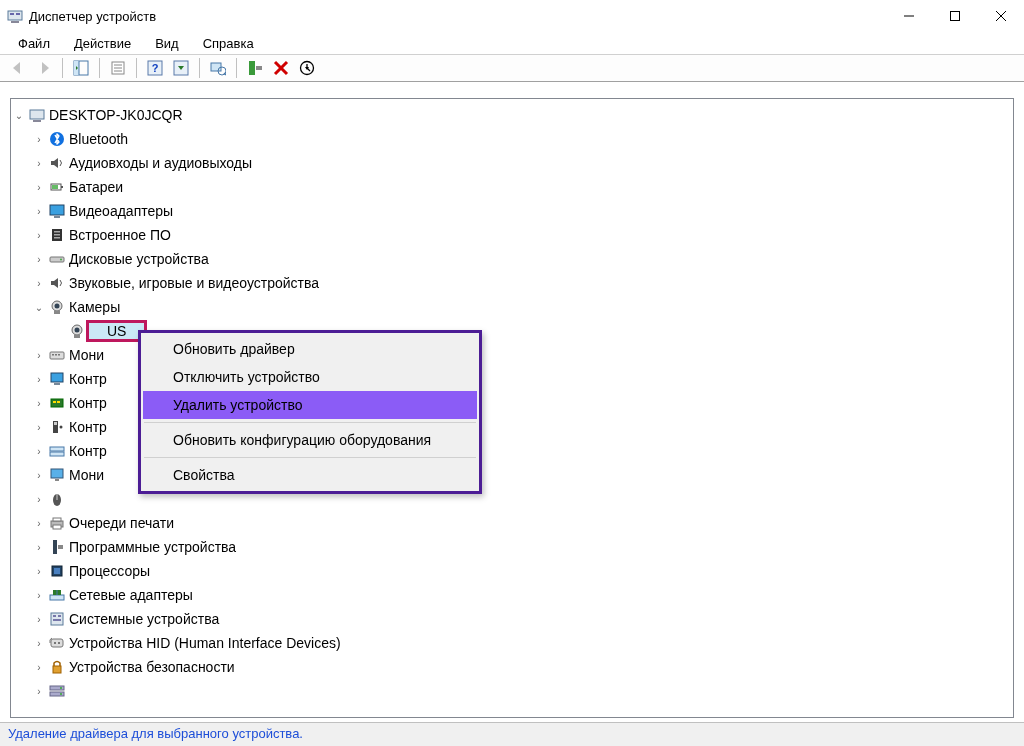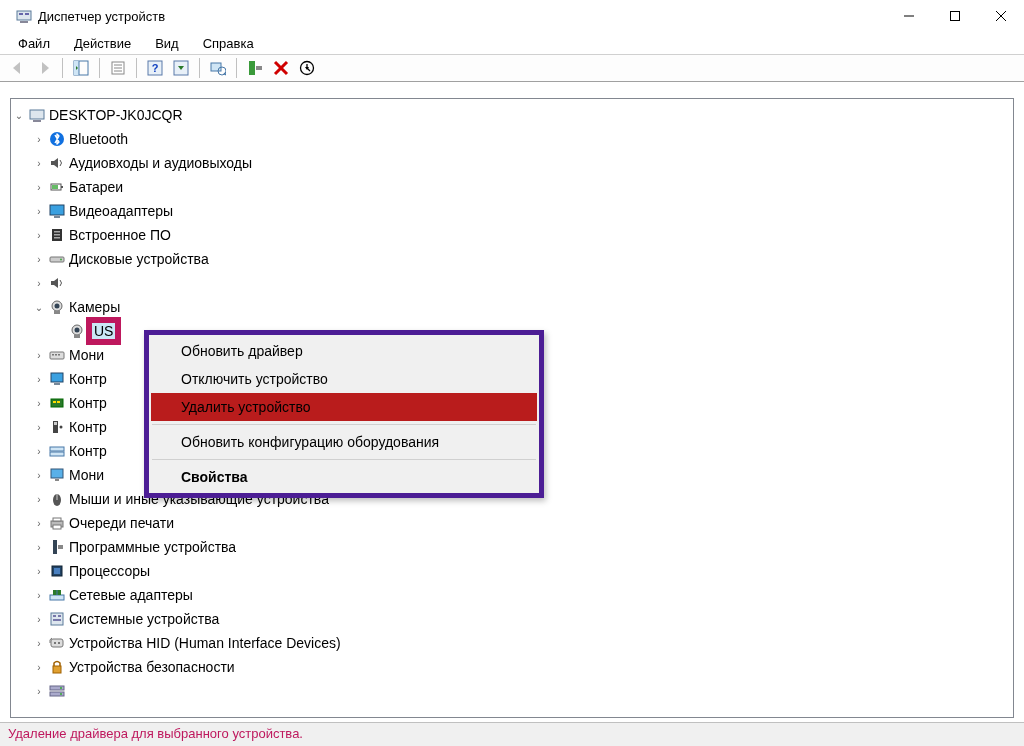--- a/index.html
+++ b/index.html
@@ -1,18 +1,18 @@
 <!DOCTYPE html>
 <html><head>
 <meta charset="utf-8">
 <style>
 * { box-sizing: border-box; margin: 0; padding: 0; }
 body { font-family: "Segoe UI", Tahoma, sans-serif; font-size: 13px; background: #fff; color: #000; width: 1024px; height: 746px; overflow: hidden; position: relative; }
 
-.titlebar { height: 32px; display: flex; align-items: center; padding: 0 0 0 16px; background: #fff; justify-content: center; }
+.titlebar { height: 32px; display: flex; align-items: center; padding: 0 0 0 7px; background: #fff; justify-content: center; }
 .titlebar .app-icon { width: 16px; height: 16px; margin-right: 6px; }
 .titlebar .title { flex: 1; font-size: 13px; }
 .win-btn { width: 46px; height: 32px; display: flex; align-items: center; justify-content: center; cursor: default; }
 .win-btn svg { width: 10px; height: 10px; }
 
 .menubar { height: 22px; display: flex; align-items: center; padding: 0 6px; gap: 0; font-size: 13px; }
 .menubar .menu-item { padding: 2px 12px; cursor: default; }
 
 .toolbar { height: 28px; border-top: 1px solid #d0d0d0; border-bottom: 1px solid #a0a0a0; display: flex; align-items: center; padding: 0 6px; gap: 2px; background: #fdfdfd; }
 .tool-btn { width: 24px; height: 24px; display: flex; align-items: center; justify-content: center; border: 1px solid transparent; border-radius: 2px; cursor: default; }
@@ -22,28 +22,28 @@
 
 .tree-area { position: absolute; left: 10px; right: 10px; top: 98px; bottom: 28px; border: 1px solid #828790; background: #fff; overflow: auto; }
 .tree { padding: 4px 0; }
 .node { display: flex; align-items: center; height: 24px; font-size: 14px; white-space: nowrap; cursor: default; }
 .ind { display: inline-block; }
 .exp { width: 16px; height: 16px; display: inline-flex; align-items: center; justify-content: center; color: #666; font-size: 10px; }
 .exp.empty { visibility: hidden; }
 .dev-icon { width: 16px; height: 16px; margin: 0 4px 0 2px; }
 .node .label {}
 .node.selected { }
-.node.selected .label { background: #cbe8f6; border: 6px solid #be185d; padding: 0 2px; margin-left: -3px; }
-
-.statusbar { position: absolute; left: 0; right: 0; bottom: 0; height: 24px; border-top: 1px solid #c0c0c0; padding: 3px 8px; background: #f0f0f0; font-size: 13px; color: #be185d; }
-
-.ctx-menu { position: absolute; left: 144px; top: 330px; width: 400px; background: #f0f0f0; border: 5px solid #4c1d95; box-shadow: 2px 3px 6px rgba(0,0,0,.25); padding: 2px; font-size: 14px; }
+.node.selected .label { background: #cbe8f6; border: 3px solid #be185d; padding: 0 18px; margin-left: -3px; }
+
+.statusbar { position: absolute; left: 0; right: 0; bottom: 0; height: 24px; border-top: 1px solid #c0c0c0; padding: 3px 8px; background: #f0f0f0; font-size: 13px; color: #1d4ed8; }
+
+.ctx-menu { position: absolute; left: 138px; top: 330px; width: 344px; background: #f0f0f0; border: 3px solid #4c1d95; box-shadow: 2px 3px 6px rgba(0,0,0,.25); padding: 2px; font-size: 14px; }
 .ctx-item { padding: 6px 14px 6px 30px; cursor: default; }
-.ctx-item.hover { background: #b91c1c; color: #000; }
-.ctx-item.bold { font-weight: 700; }
+.ctx-item.hover { background: #8b5cf6; color: #000; }
+.ctx-item.bold { font-weight: 400; }
 .ctx-sep { height: 1px; background: #d0d0d0; margin: 3px 1px; }
 
 .arrow-left, .arrow-right { fill: #555; }
 </style>
 </head>
 <body>
 
 <div class="titlebar">
   <span class="app-icon">
     <svg viewBox="0 0 16 16">
@@ -219,20 +219,21 @@
           </svg></span>
         <span class="label">Дисковые устройства</span>
       </div>
       <div class="node">
         <span class="ind" style="width:20px"></span>
         <span class="exp">›</span>
         <span class="dev-icon"><svg viewBox="0 0 16 16" width="16" height="16">
             <path d="M2 6 L5 6 L9 3 L9 13 L5 10 L2 10 Z" fill="#555"></path>
             <path d="M11 5 Q14 8 11 11" fill="none" stroke="#555"></path>
           </svg></span>
+        <span class="label">Звуковые, игровые и видеоустройства</span>
       </div>
       <div class="node">
         <span class="ind" style="width:20px"></span>
         <span class="exp">⌄</span>
         <span class="dev-icon"><svg viewBox="0 0 16 16" width="16" height="16">
             <circle cx="8" cy="7" r="5" fill="#ddd" stroke="#666"></circle>
             <circle cx="8" cy="7" r="2.5" fill="#345"></circle>
             <rect x="5" y="12" width="6" height="3" fill="#888"></rect>
           </svg></span>
         <span class="label">Камеры</span>
@@ -305,21 +306,20 @@
           </svg></span>
         <span class="label">Мони</span>
       </div>
       <div class="node">
         <span class="ind" style="width:20px"></span>
         <span class="exp">›</span>
         <span class="dev-icon"><svg viewBox="0 0 16 16" width="16" height="16">
             <ellipse cx="8" cy="9" rx="4" ry="6" fill="#555"></ellipse>
             <line x1="8" y1="3" x2="8" y2="9" stroke="#ccc"></line>
           </svg></span>
-        <span class="label">Мыши и иные указывающие устройства</span>
       </div>
       <div class="node">
         <span class="ind" style="width:20px"></span>
         <span class="exp">›</span>
         <span class="dev-icon"><svg viewBox="0 0 16 16" width="16" height="16">
             <rect x="2" y="6" width="12" height="6" fill="#bbb" stroke="#777"></rect>
             <rect x="4" y="3" width="8" height="3" fill="#fff" stroke="#777"></rect>
             <rect x="4" y="10" width="8" height="4" fill="#fff" stroke="#777"></rect>
           </svg></span>
         <span class="label">Очереди печати</span>

